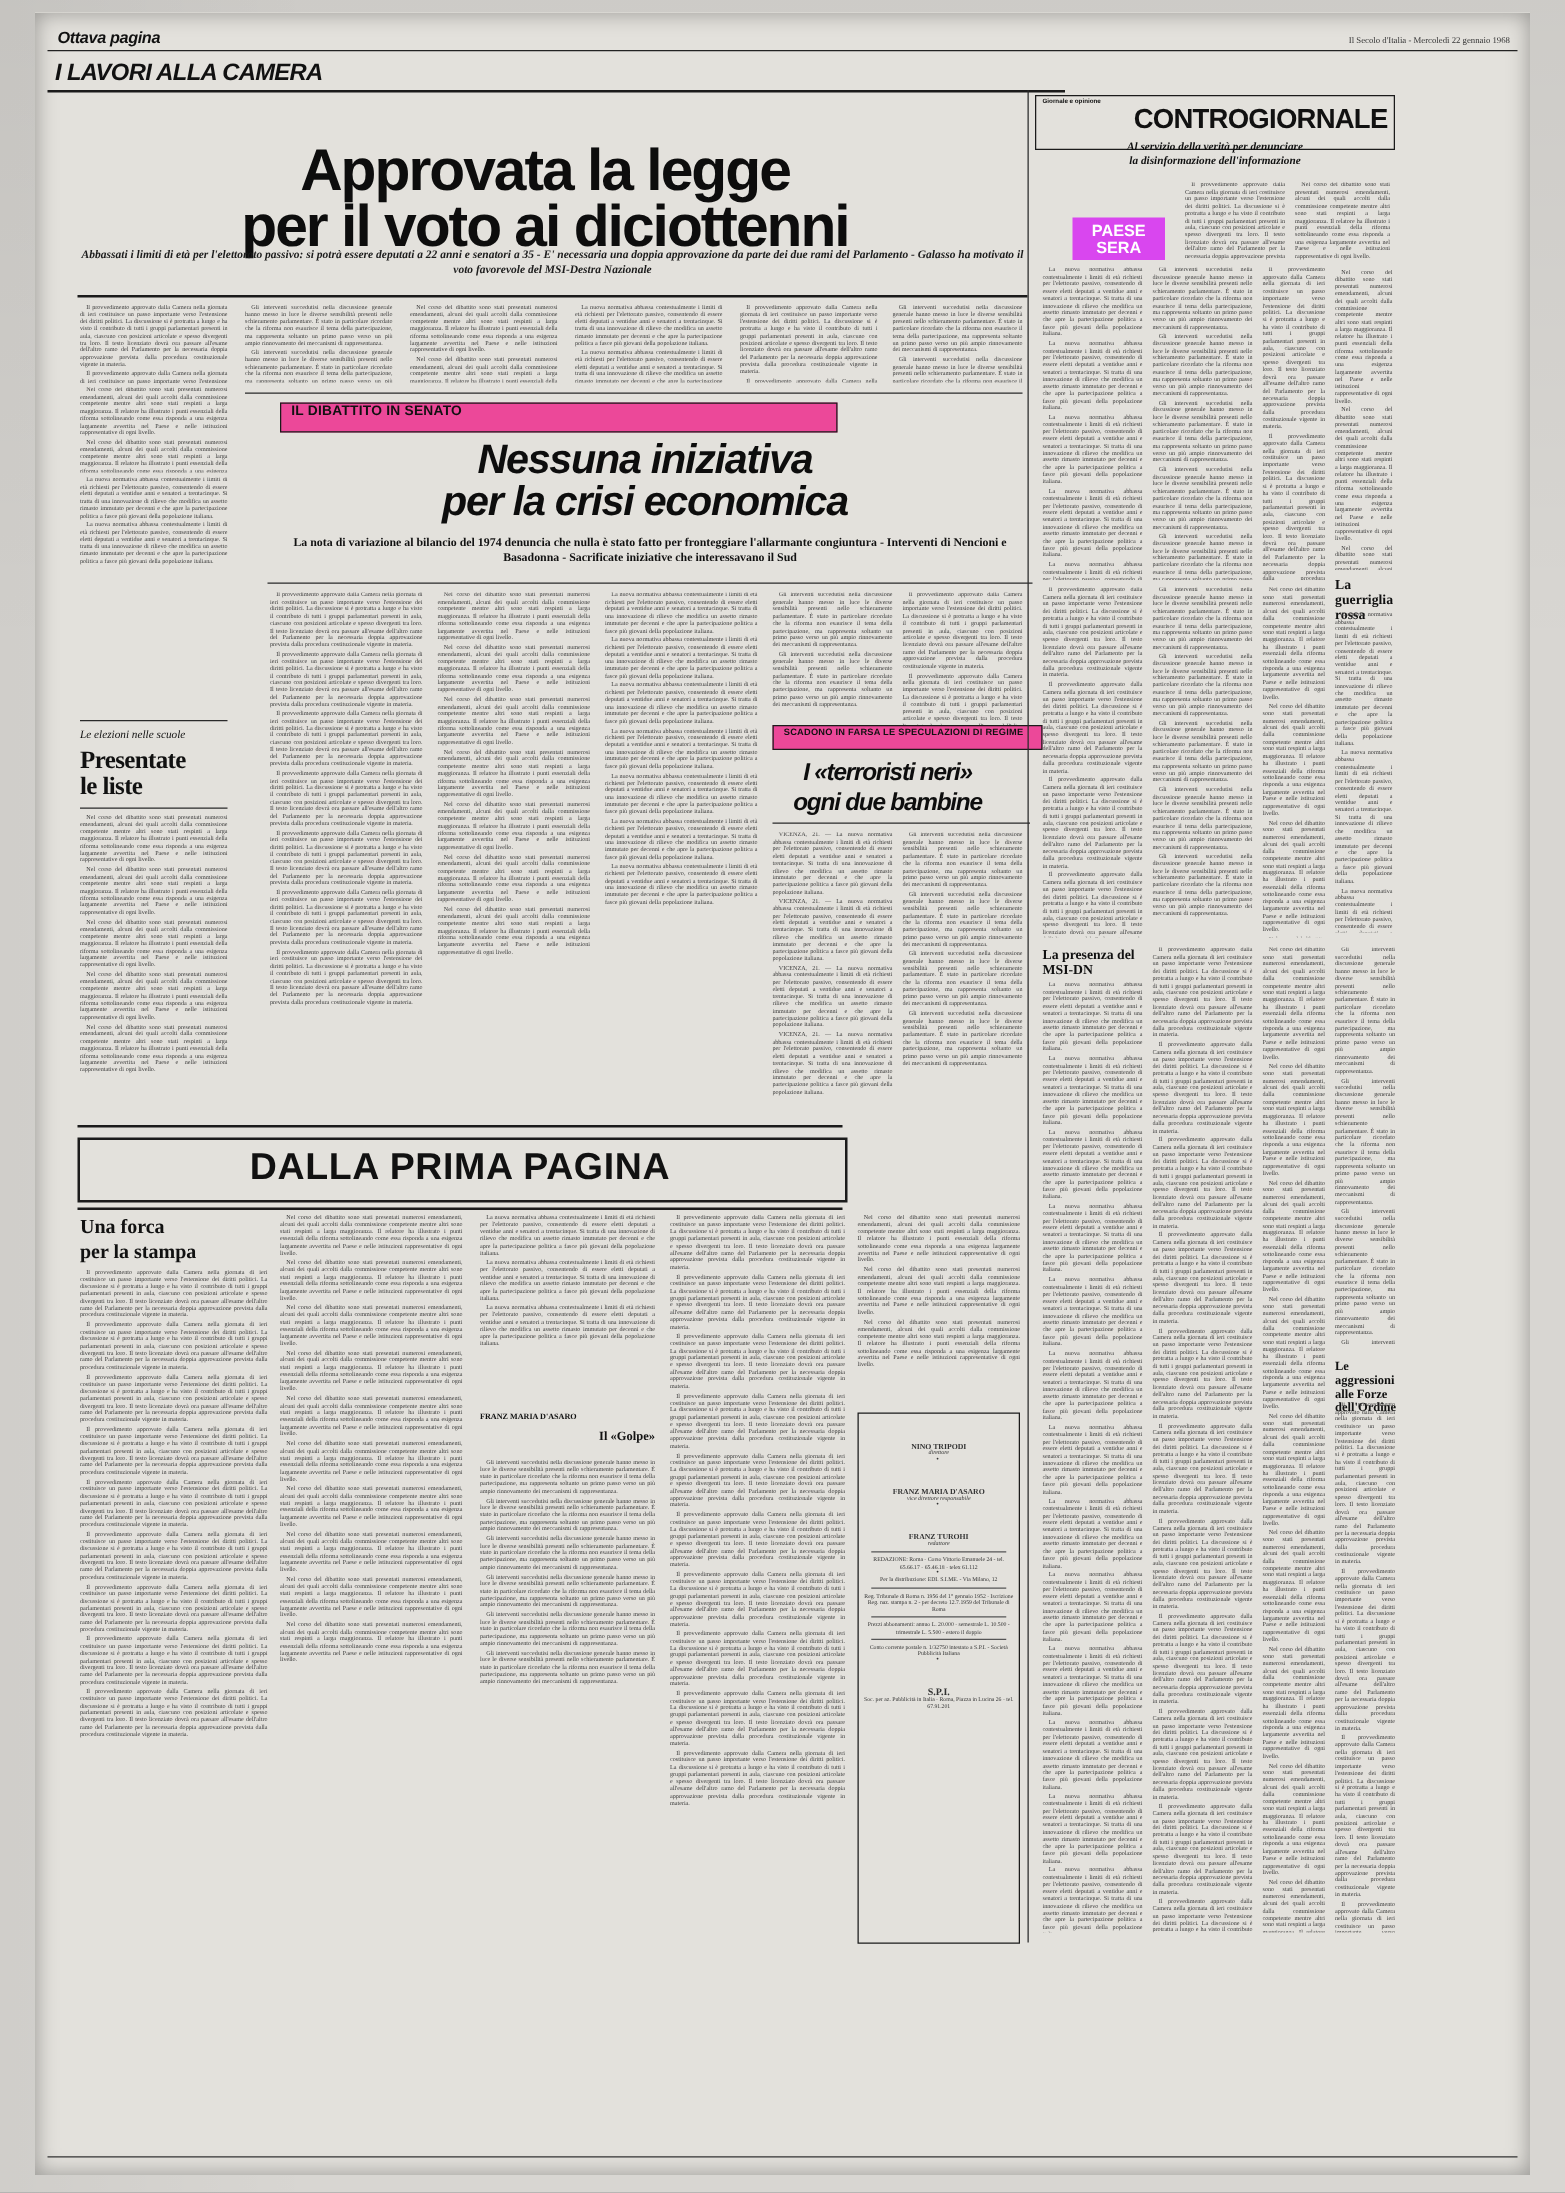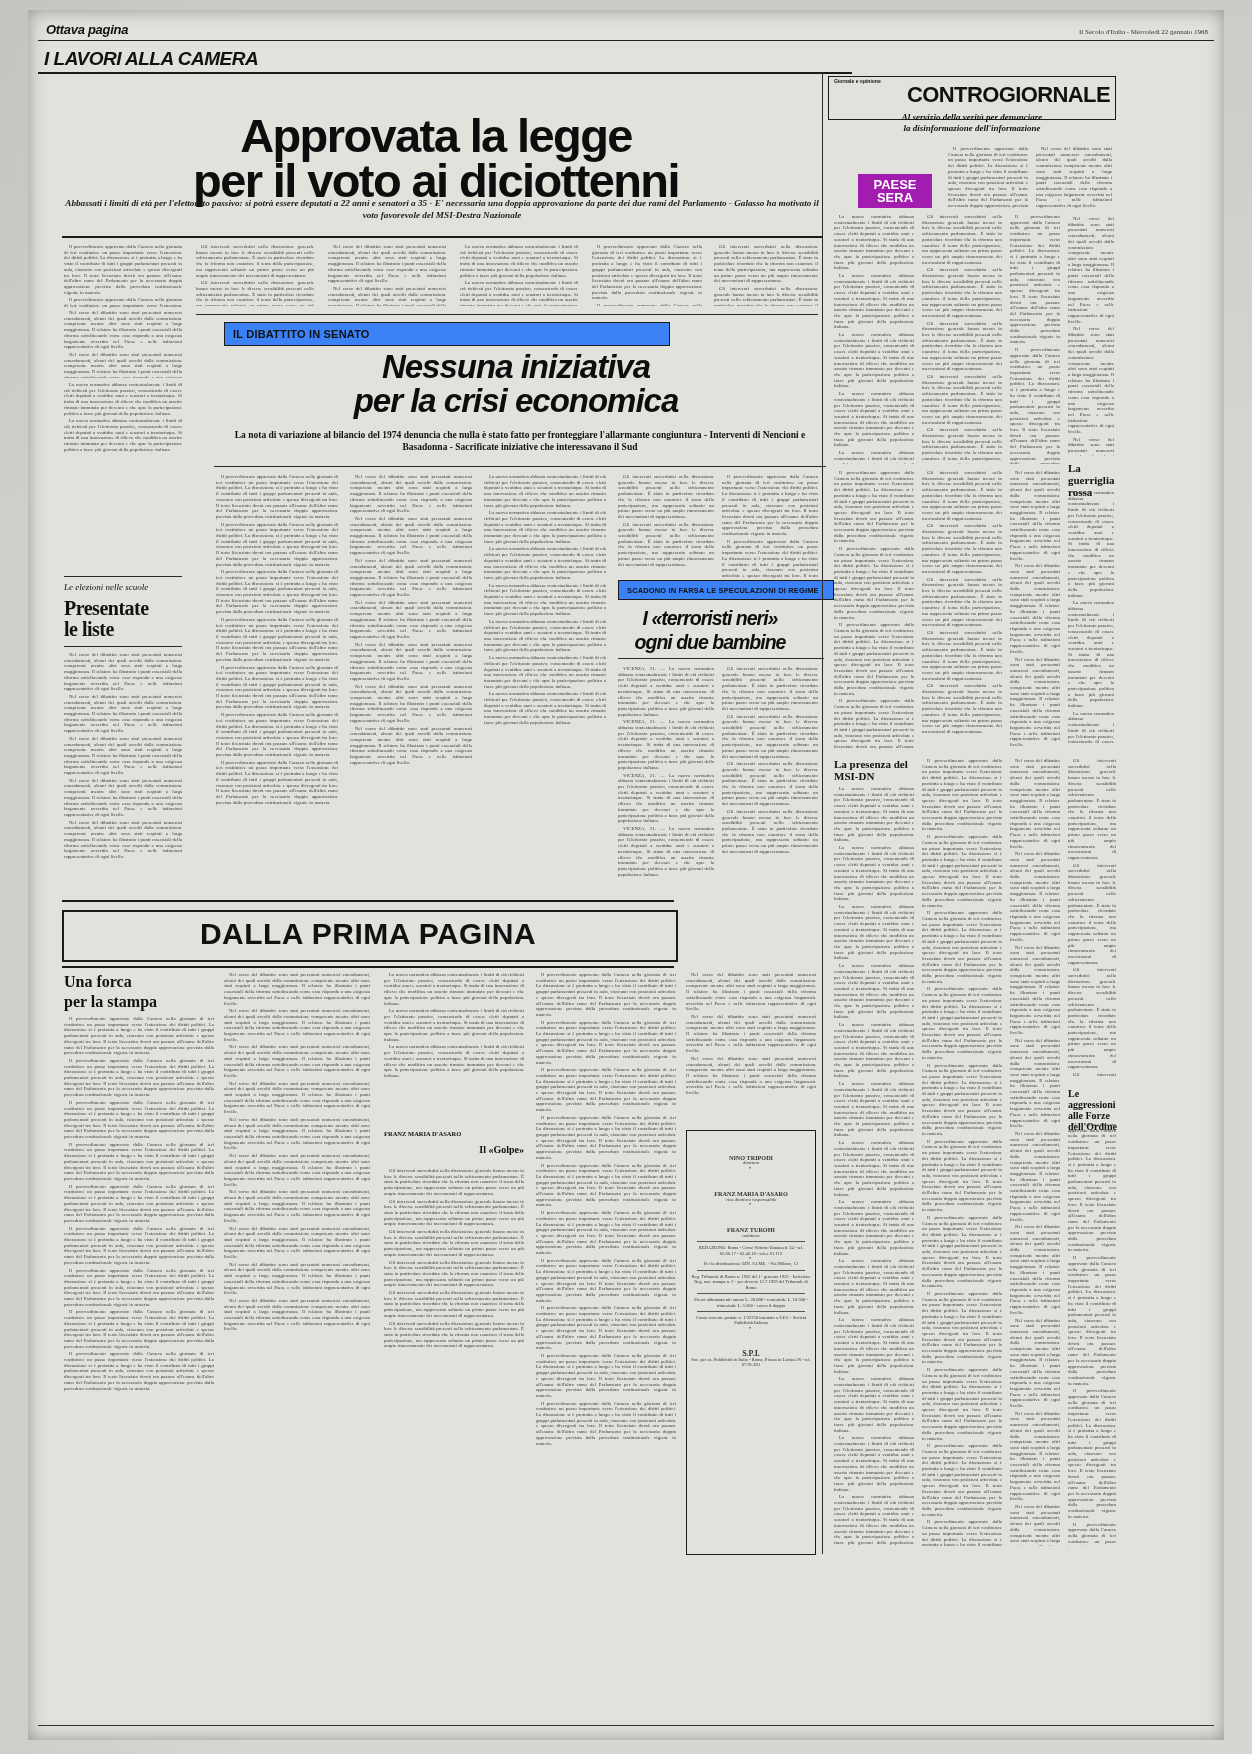--- a/index.html
+++ b/index.html
@@ -53,36 +53,36 @@
   }
   .subhead{
     position:absolute;left:36px;top:188px;width:756px;text-align:center;
     font-family:"Liberation Serif", serif;font-style:italic;font-weight:bold;
     font-size:9.2px;line-height:11.5px;color:#1c1c1c;
   }
   .headrule{position:absolute;left:34px;width:760px;height:2px;background:#1b1b1b;}
 
   
   .boxtitle{
-    position:absolute;border:1.5px solid #1b1b1b;background:#3b82f6;
+    position:absolute;border:1.5px solid #1b1b1b;background:#ec4899;
     font-family:"Liberation Sans", sans-serif;font-weight:bold;
-    display:flex;align-items:center;padding-left:8px;letter-spacing:.2px;
+    display:flex;padding-left:8px;letter-spacing:.2px;
   }
   .bigital{
     font-family:"Liberation Sans", sans-serif;font-weight:bold;font-style:italic;
     letter-spacing:-1px;text-align:center;color:#0d0d0d;
   }
 
   
   .cg-box{position:absolute;left:800px;top:66px;width:286px;height:42px;border:1.5px solid #1b1b1b;}
   .cg-title{position:absolute;left:812px;top:72px;width:270px;text-align:right;
     font-family:"Liberation Sans", sans-serif;font-weight:bold;font-size:22px;letter-spacing:-.6px;}
   .cg-sub{position:absolute;left:806px;top:102px;width:276px;text-align:center;
     font-style:italic;font-weight:bold;font-size:9px;line-height:11px;}
-  .ps-badge{position:absolute;left:830px;top:164px;width:74px;height:34px;background:#a21caf;color:#fff;
+  .ps-badge{position:absolute;left:830px;top:164px;width:74px;height:34px;background:#d946ef;color:#fff;
     font-family:"Liberation Sans", sans-serif;font-weight:bold;font-size:13px;
     display:flex;flex-direction:column;align-items:center;justify-content:center;line-height:13px;}
 
   
   .dpp-box{position:absolute;left:34px;top:900px;width:612px;height:48px;border:2px solid #1b1b1b;}
   .dpp-title{position:absolute;left:34px;top:900px;width:612px;height:48px;
     display:flex;align-items:center;justify-content:center;
     font-family:"Liberation Sans", sans-serif;font-weight:bold;font-size:30px;letter-spacing:.5px;}
 
   

